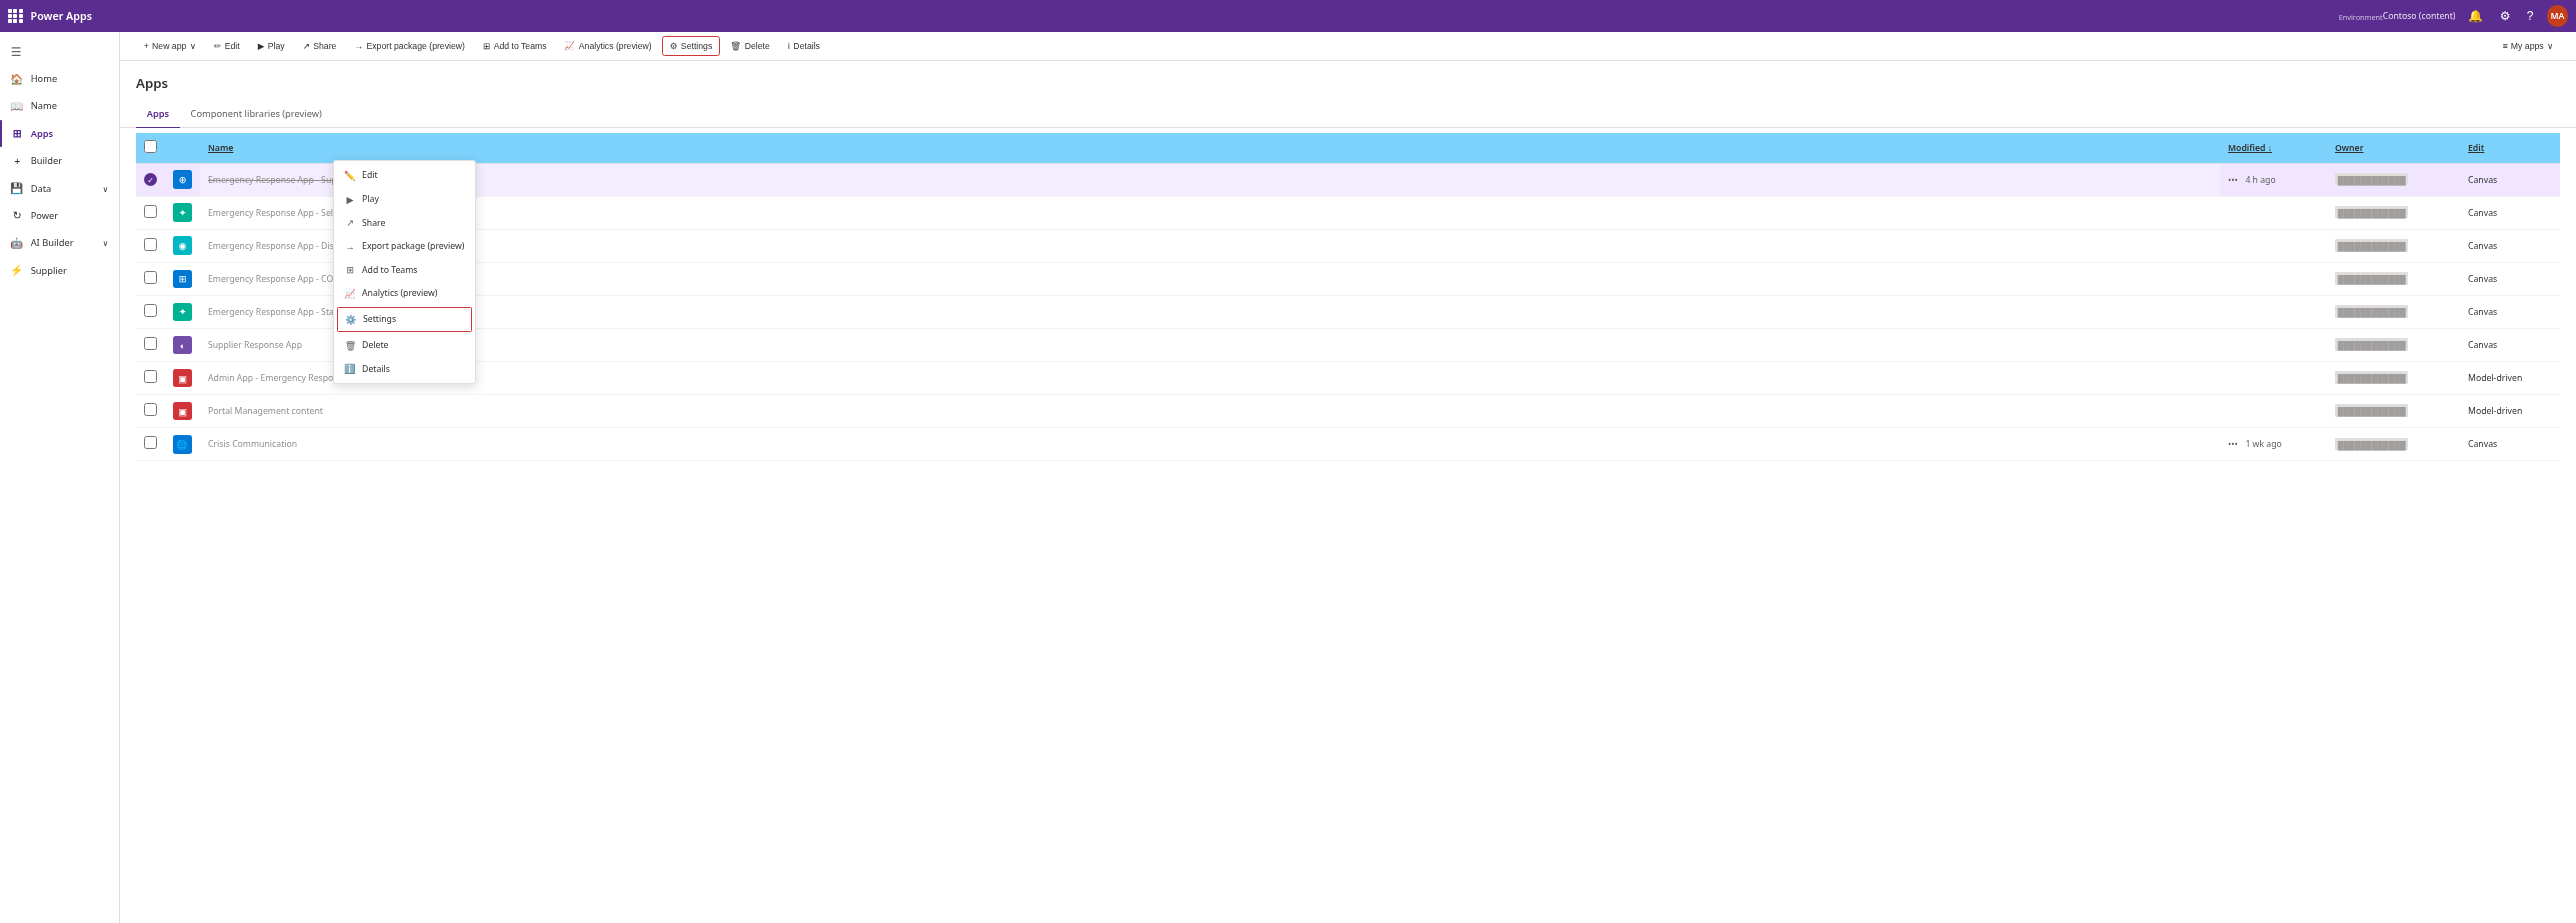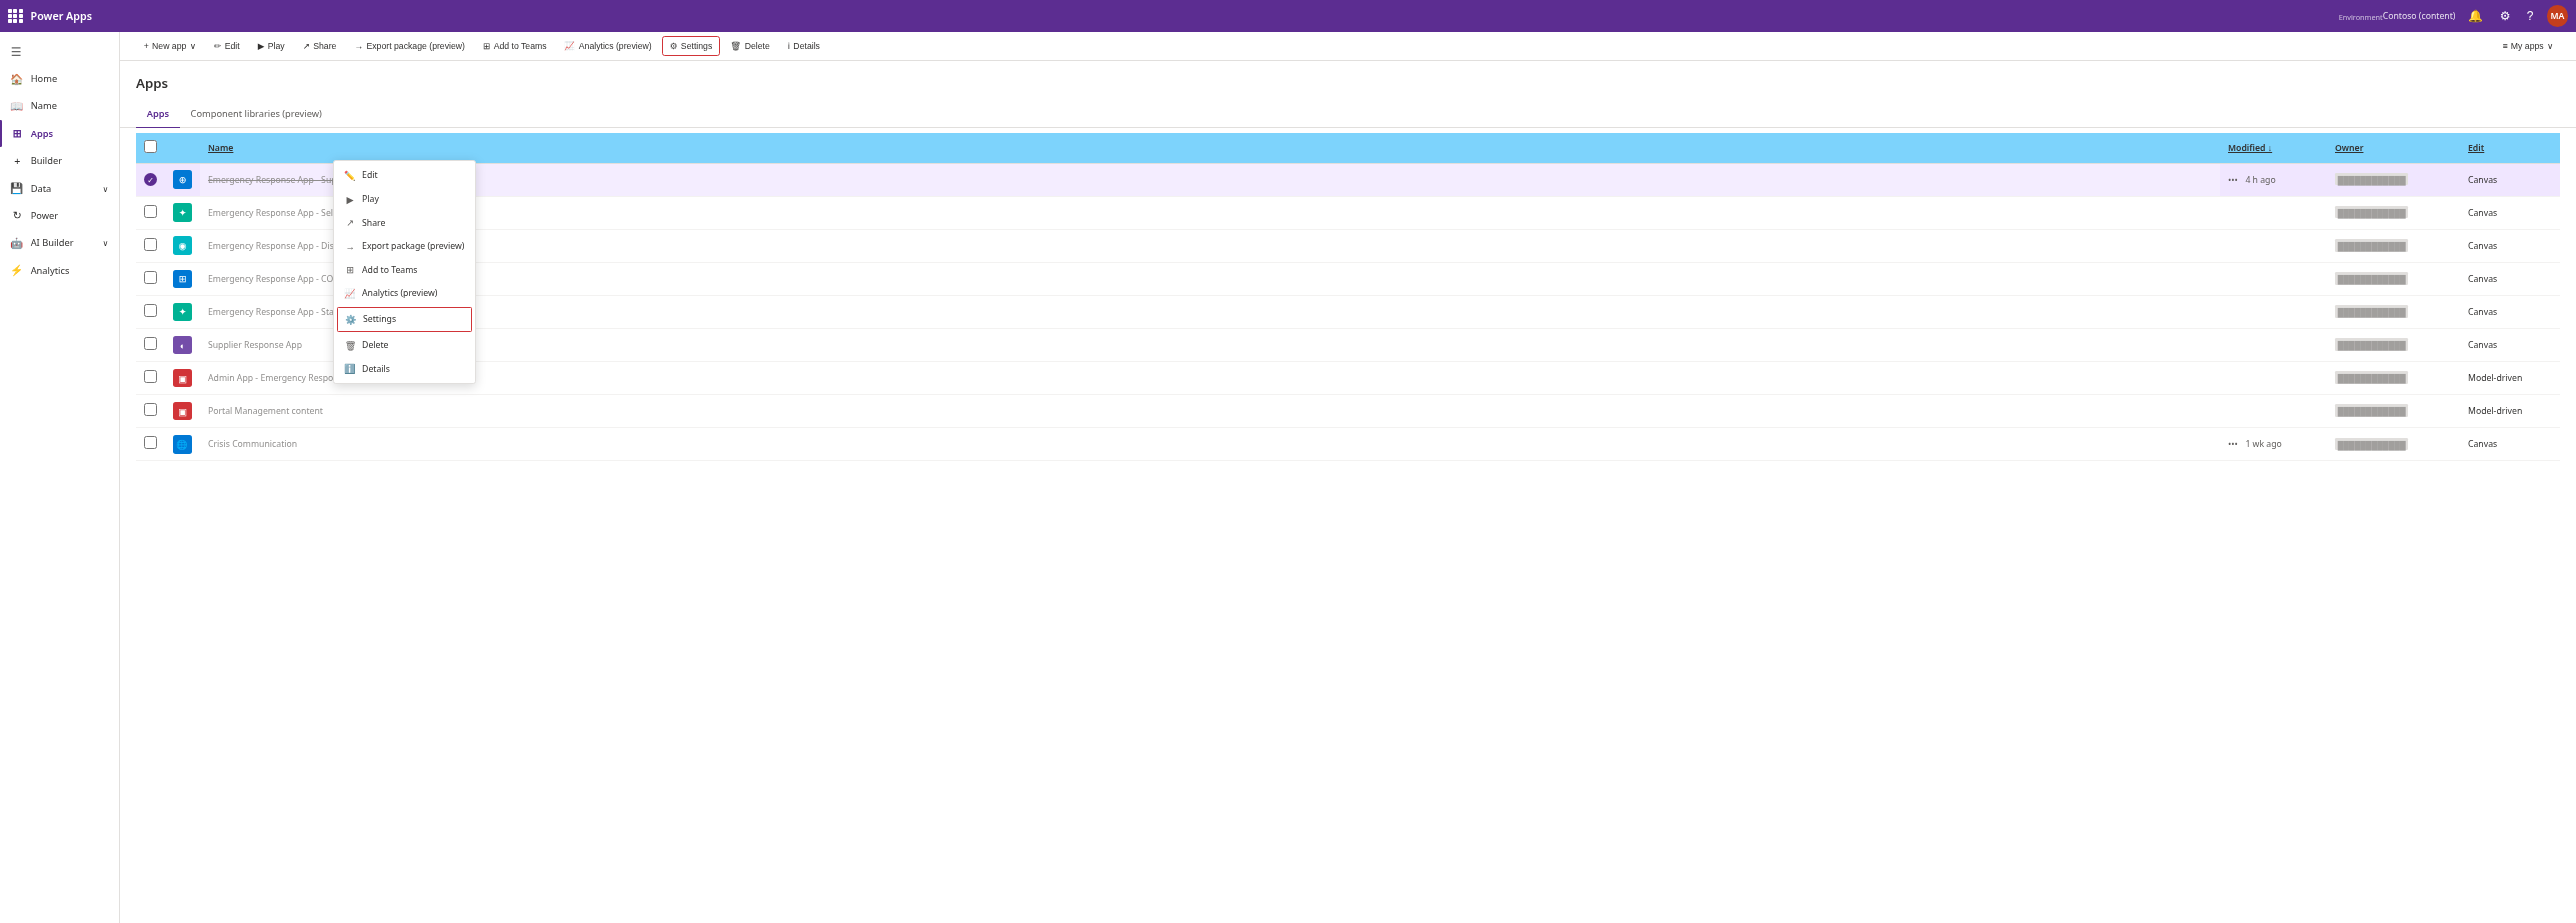--- a/index.html
+++ b/index.html
@@ -201,21 +201,21 @@
       <span class="icon">↻</span>
       <span>Power</span>
     </a>
     <a class="sidebar-item">
       <span class="icon">🤖</span>
       <span>AI Builder</span>
       <span class="chevron">∨</span>
     </a>
     <a class="sidebar-item">
       <span class="icon">⚡</span>
-      <span>Analytics</span>
+      <span>Supplier</span>
     </a>
   </div>
 
   <div style="flex:1; display:flex; flex-direction:column; overflow:hidden;">
 
     <div class="toolbar">
       <button class="toolbar-btn">
         <span>+</span>
         <span>New app</span>
         <span>∨</span>

